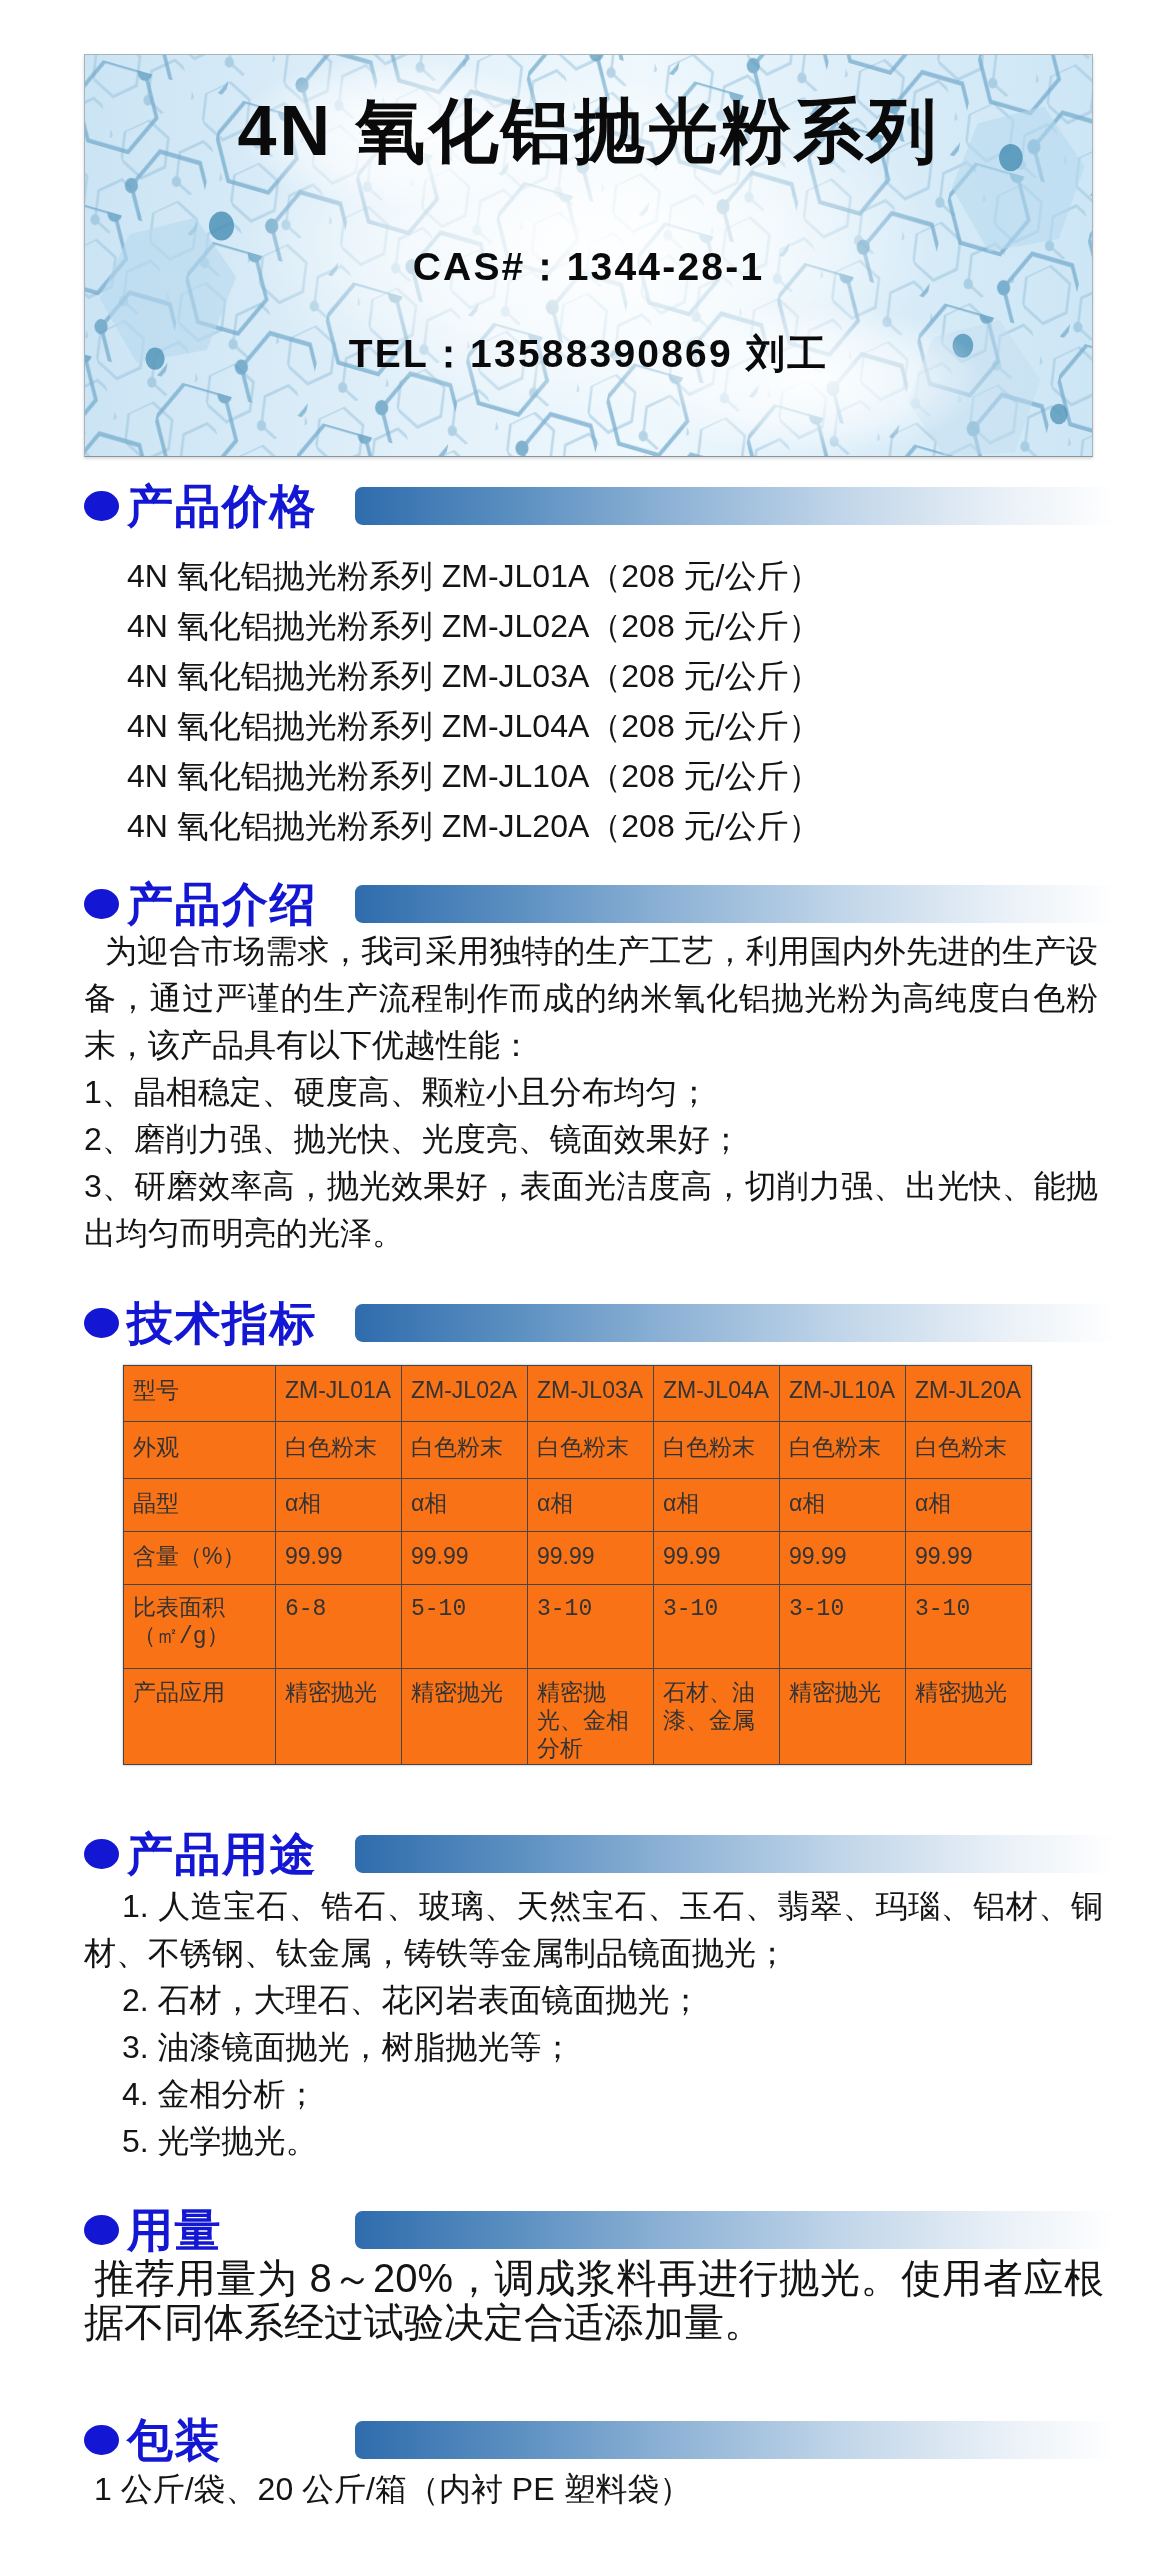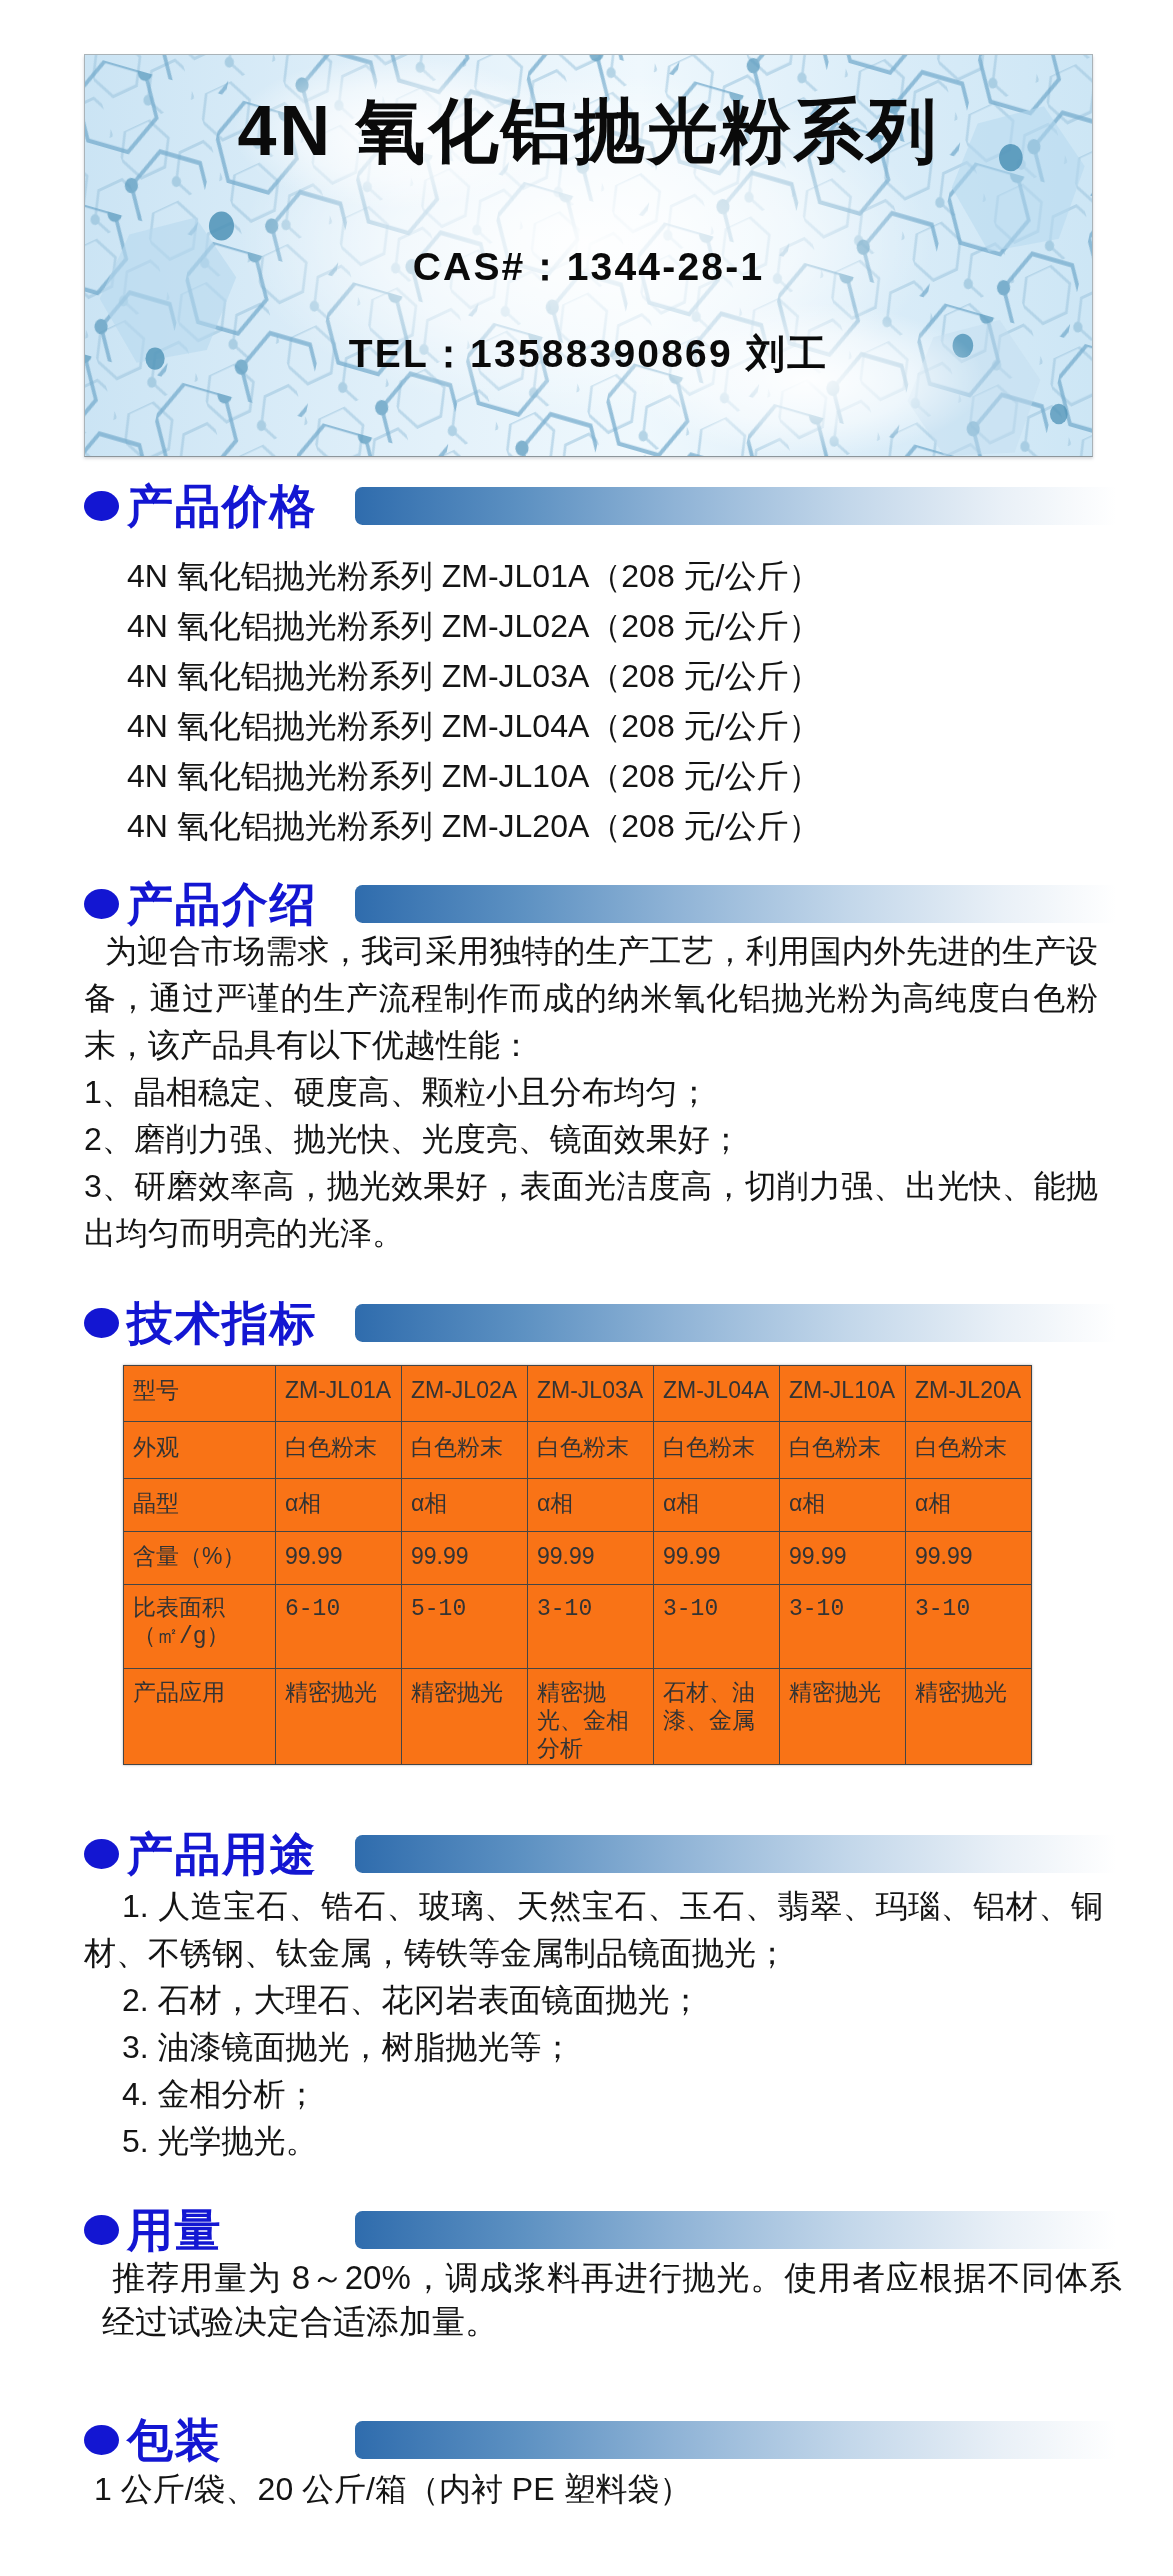--- a/index.html
+++ b/index.html
@@ -68,21 +68,21 @@
   }
   .intro-body p{margin:0;}
   .intro-par{text-indent:21px;}
   .uses-list{
     position:absolute;left:84px;top:1883px;width:1019px;
     font-size:32px;line-height:47px;text-align:justify;
   }
   .uses-list p{margin:0;text-indent:38px;}
   .dosage-text{
     position:absolute;left:84px;top:2256px;width:1020px;
-    font-size:33px;line-height:44px;text-align:justify;margin-left:18px;
+    font-size:40px;line-height:44px;text-align:justify;
   }
   .dosage-text p{margin:0;text-indent:10.3px;}
   .pack-text{
     position:absolute;left:94px;top:2470px;width:1020px;
     font-size:32px;line-height:38px;white-space:nowrap;
   }
 
   
   .spec-table{
     position:absolute;left:123px;top:1365px;
@@ -234,21 +234,21 @@
         <td>99.99</td>
         <td>99.99</td>
         <td>99.99</td>
         <td>99.99</td>
         <td>99.99</td>
         <td>99.99</td>
       </tr>
       <tr class="r5">
         <td>比表面积
 （㎡/g）</td>
-        <td>6-10</td>
+        <td>6-8</td>
         <td>5-10</td>
         <td>3-10</td>
         <td>3-10</td>
         <td>3-10</td>
         <td>3-10</td>
       </tr>
       <tr class="r6">
         <td>产品应用</td>
         <td>精密抛光</td>
         <td>精密抛光</td>

